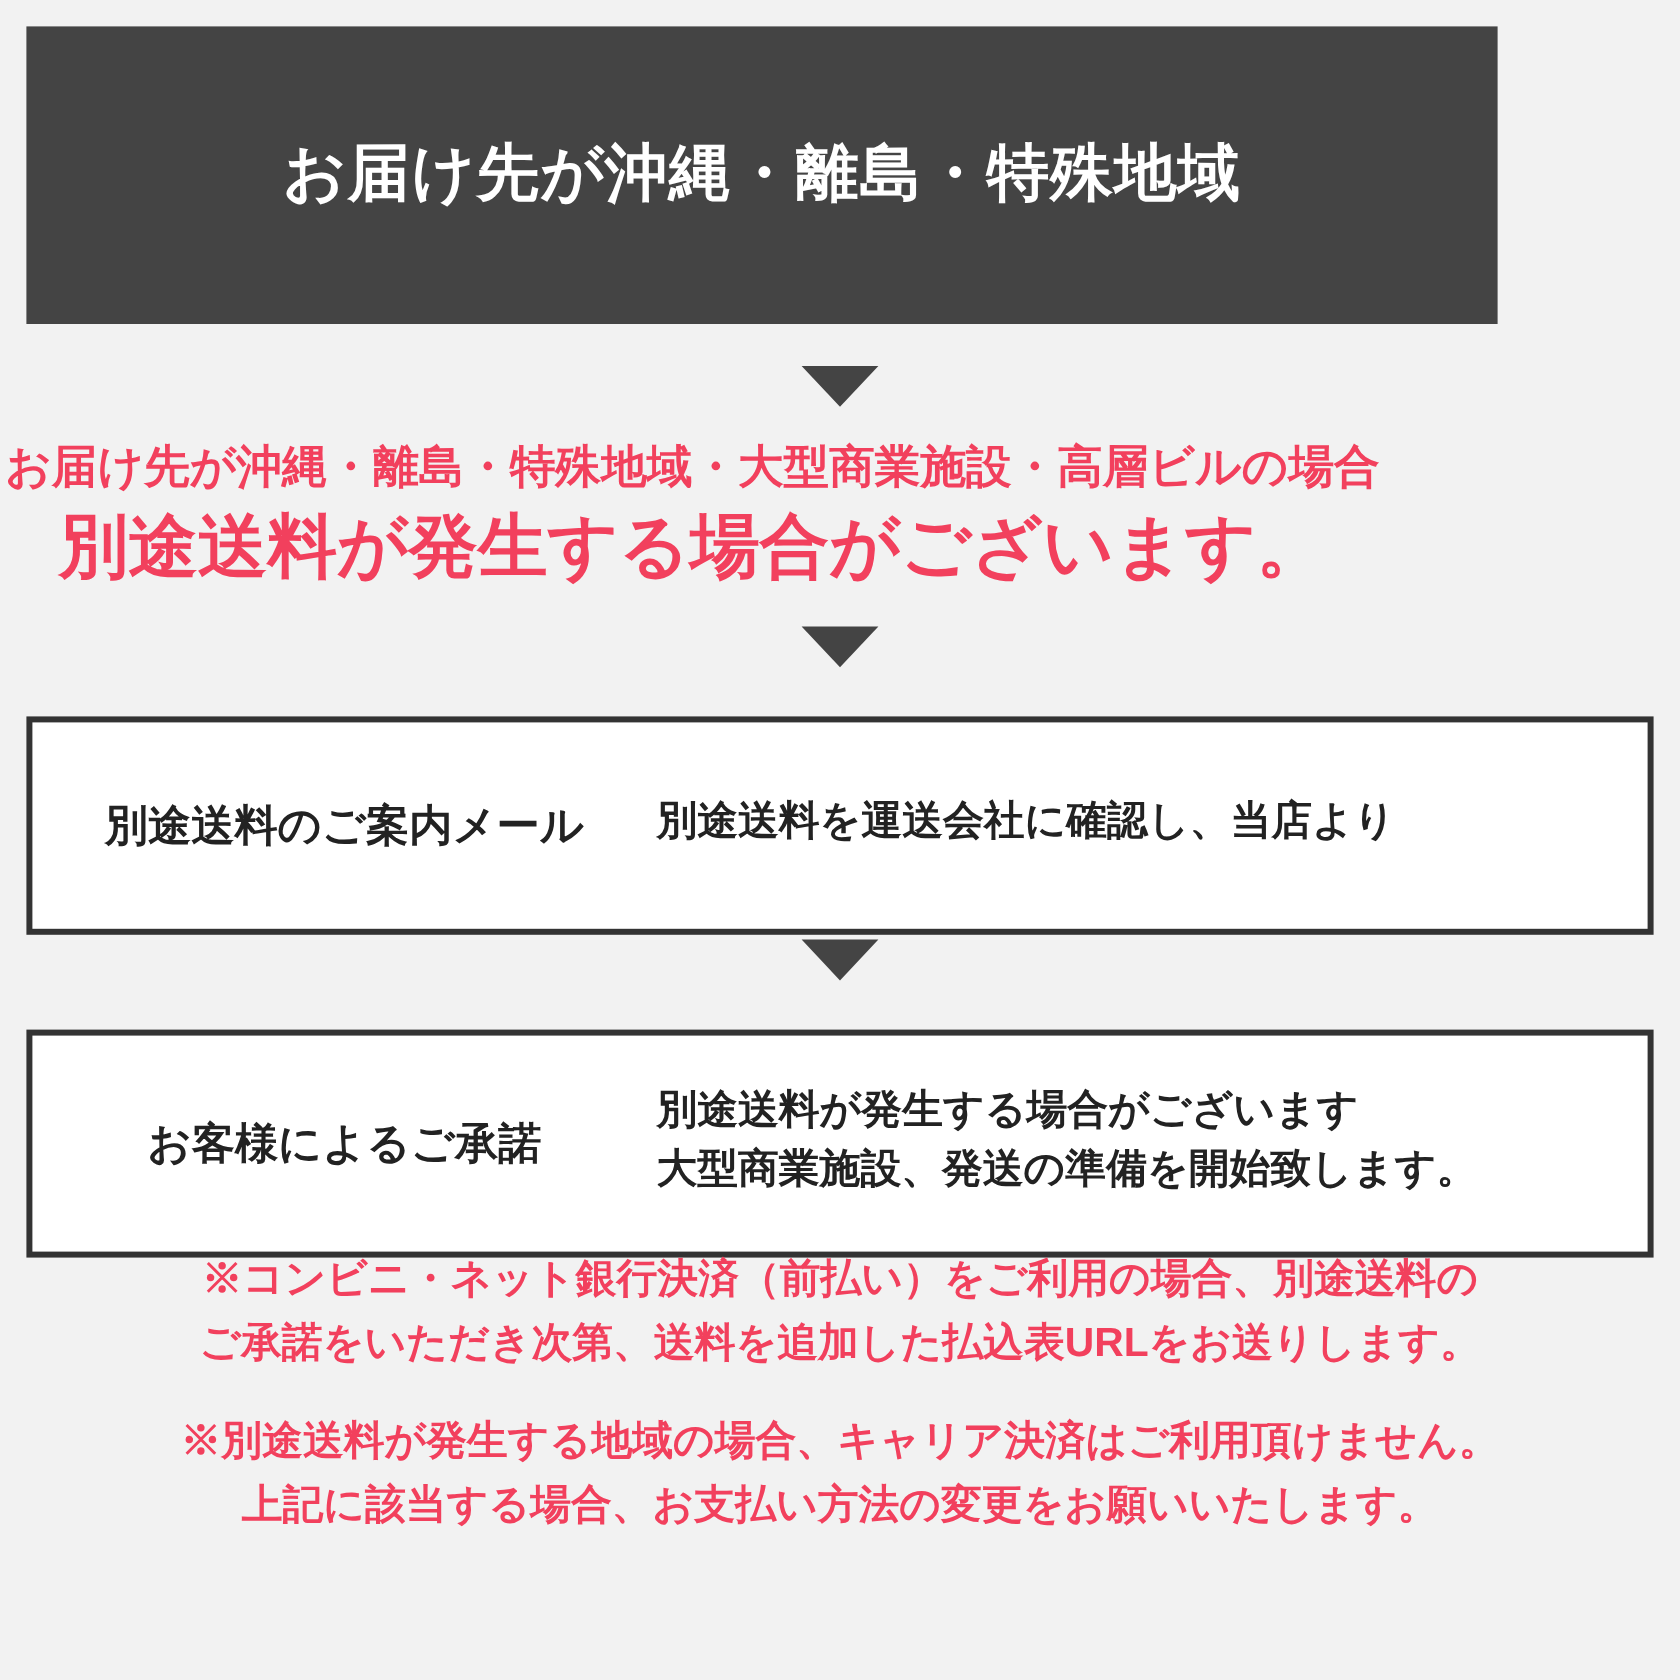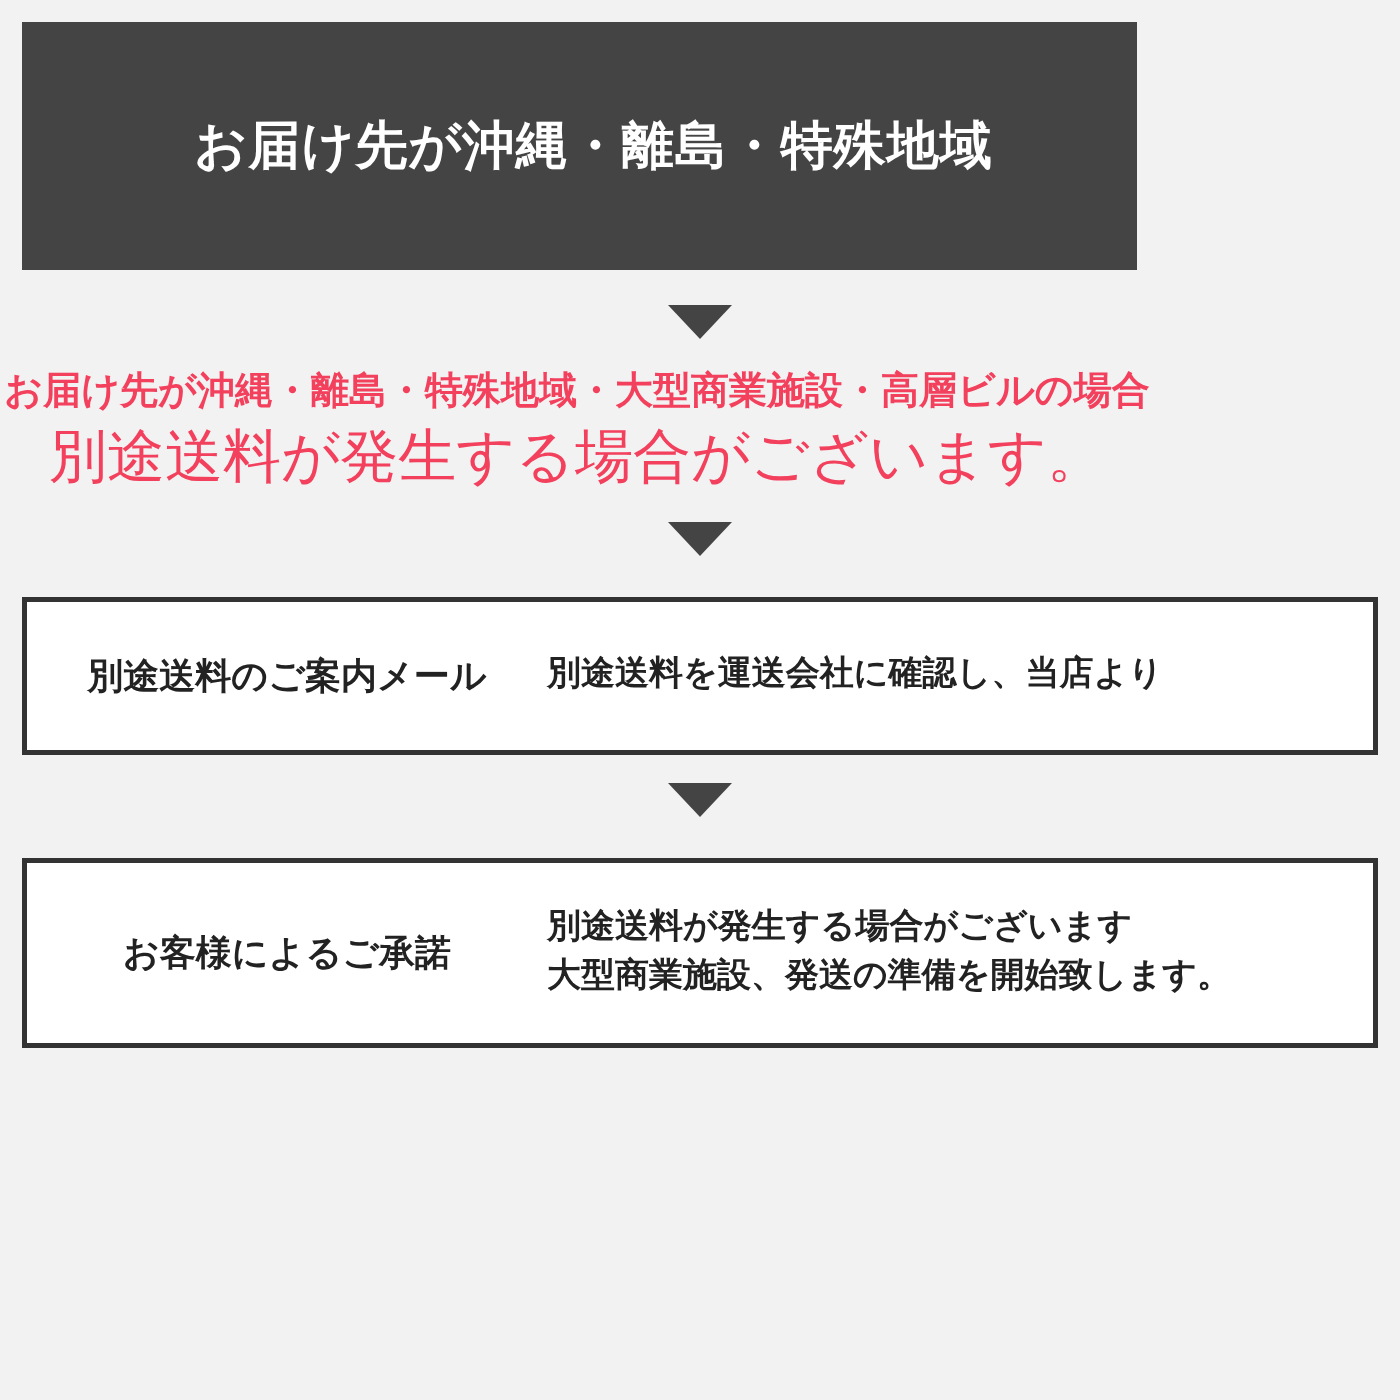--- a/index.html
+++ b/index.html
@@ -19,28 +19,27 @@
     height: 1400px;
     position: relative;
     box-sizing: border-box;
   }
 
   
   .header-band {
     position: absolute;
     top: 22px;
     left: 22px;
-    width: 1087px;
+    width: 1226px;
     height: 248px;
     background: #444444;
     display: flex;
     flex-direction: column;
     align-items: center;
     justify-content: center;
-    padding-left: 28px;
   }
   .header-line {
     color: #ffffff;
     font-size: 52px;
     font-weight: bold;
     line-height: 1.38;
     letter-spacing: 1px;
     text-align: center;
     white-space: nowrap;
   }
@@ -70,39 +69,39 @@
     color: #f2405d;
     font-size: 38px;
     font-weight: bold;
     line-height: 1.2;
     letter-spacing: 0px;
     white-space: nowrap;
   }
   .red-large {
     color: #f2405d;
     font-size: 58px;
-    font-weight: normal;
+    font-weight: bold;
     line-height: 1.25;
     letter-spacing: 0px;
     margin-top: 6px;
     white-space: nowrap;
   }
 
   
   .step-box {
     position: absolute;
     left: 22px;
     width: 1356px;
     box-sizing: border-box;
     border: 5px solid #333333;
     background: #ffffff;
     display: flex;
     align-items: center;
   }
-  #step-1 { top: 597px; height: 158px; }
+  #step-1 { top: 597px; height: 182px; }
   #step-2 { top: 858px; height: 190px; }
 
   .step-label {
     width: 520px;
     flex: 0 0 520px;
     text-align: center;
     font-size: 36px;
     font-weight: bold;
     color: #222222;
     letter-spacing: 0px;
@@ -163,14 +162,24 @@
   <div class="arrow arrow-3"></div>
 
   <div class="step-box" id="step-2">
     <div class="step-label">お客様によるご承諾</div>
     <div class="step-desc">
       <span>別途送料が発生する場合がございます</span>
       <span>大型商業施設、発送の準備を開始致します。</span>
     </div>
   </div>
 
+  <div class="notes">
+    <div class="note">
+      <span>※コンビニ・ネット銀行決済（前払い）をご利用の場合、別途送料の</span>
+      <span>ご承諾をいただき次第、送料を追加した払込表URLをお送りします。</span>
+    </div>
+    <div class="note">
+      <span>※別途送料が発生する地域の場合、キャリア決済はご利用頂けません。</span>
+      <span>上記に該当する場合、お支払い方法の変更をお願いいたします。</span>
+    </div>
+  </div>
 
 </div>
 
 </body></html>

